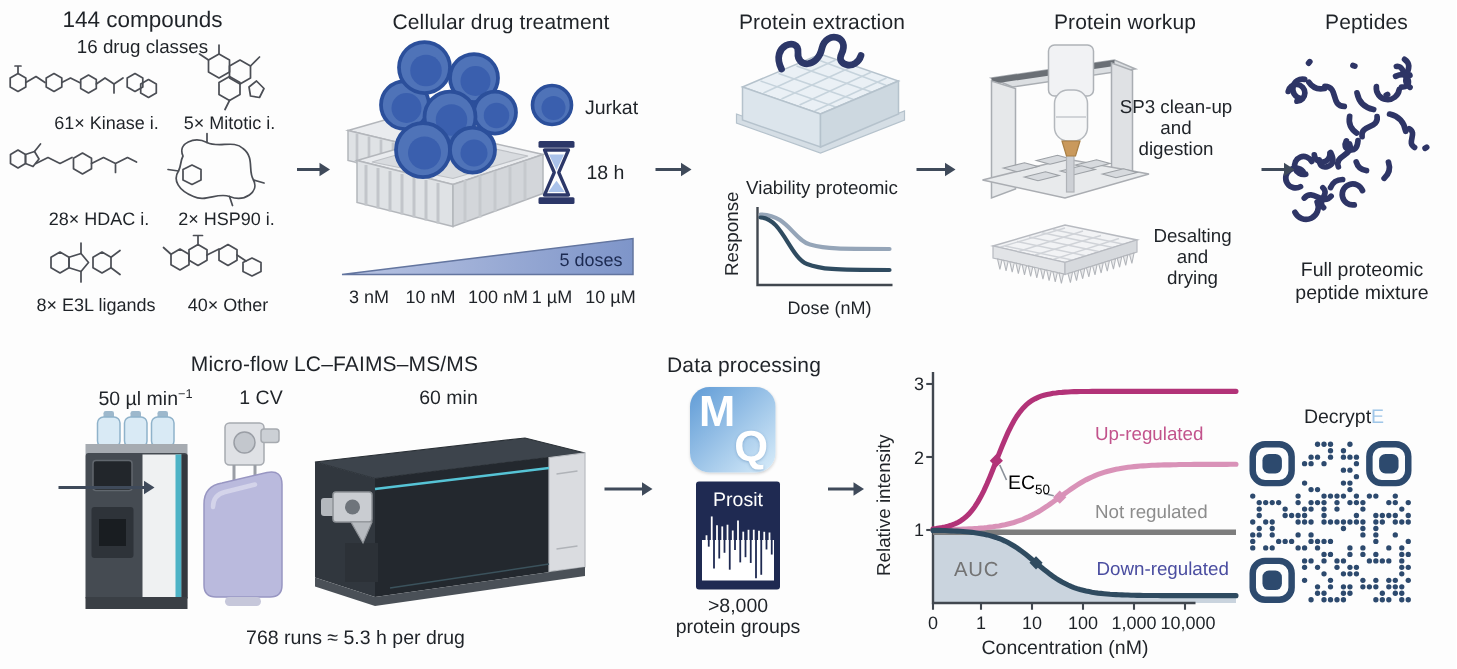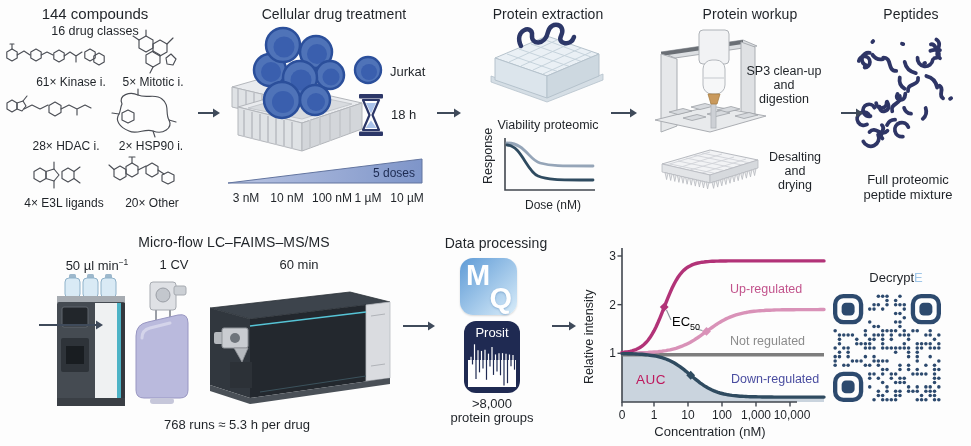--- a/index.html
+++ b/index.html
@@ -15,30 +15,30 @@
   svg{display:block;overflow:visible;}
   .navy-stroke{stroke:var(--navy);}
   .mol path,.mol polygon{fill:none;stroke:#4b4e55;stroke-width:1.15;stroke-linejoin:round;stroke-linecap:round;}
   
   .mq{border-radius:13px;background:linear-gradient(135deg,var(--mq-top),var(--mq-bottom));
       box-shadow:0 1px 2px rgba(0,0,0,.15);}
   .mq span{position:absolute;font-weight:700;font-size:29px;color:#fff;line-height:1;}
   .mq .m{left:6px;top:3px;}
   .mq .q{right:5px;bottom:2px;text-shadow:0 1px 2px rgba(70,120,170,.45);}
   
-  .prosit{background:var(--prosit);border-radius:12px;}
+  .prosit{background:var(--prosit);border-radius:2px;}
   .prosit .pt{position:absolute;left:0;right:0;top:4px;text-align:center;color:#fff;font-size:13px;}
   
   .yt{width:16px;text-align:right;font-size:12px;}
   .xt{font-size:12px;transform:translateX(-50%);white-space:nowrap;}
   .rot{writing-mode:vertical-rl;transform:rotate(180deg);text-align:center;font-size:12.5px;}
   .up-l{color:var(--up-label);font-size:12.5px;}
   .not-l{color:var(--not-label);font-size:12.5px;}
   .down-l{color:var(--down-label);font-size:12.5px;}
-  .auc-l{color:#be185d;font-size:13.5px;letter-spacing:.5px;}
+  .auc-l{color:#737373;font-size:13.5px;letter-spacing:.5px;}
   .ec-l{font-size:13px;color:#000000;}
   .ec-l sub{font-size:9px;}
   .flow sup{font-size:8.5px;}
   .dose-badge{font-size:12px;color:#1d2b52;font-weight:500;}
   .decry{font-size:13px;}
   .decry .e{color:var(--decrypte-e);}
 </style>
 </head>
 <body>
 
@@ -93,22 +93,22 @@
       <path d="M32,20 L40,16"></path>
       <polygon points="46,13 52,16.5 52,23.5 46,27 40,23.5 40,16.5"></polygon>
       <path d="M52,20 L58,24"></path>
       <polygon points="62,22 68,25 68,31 62,34 56,31 56,25"></polygon>
     </svg>
 
     <div class="abs ctr lbl" style="left:71px;top:75px;">61× Kinase i.</div>
     <div class="abs ctr lbl" style="left:153px;top:75px;">5× Mitotic i.</div>
     <div class="abs ctr lbl" style="left:66px;top:139px;">28× HDAC i.</div>
     <div class="abs ctr lbl" style="left:151px;top:139px;">2× HSP90 i.</div>
-    <div class="abs ctr lbl" style="left:64px;top:196px;">4× E3L ligands</div>
-    <div class="abs ctr lbl" style="left:152px;top:196px;">20× Other</div>
+    <div class="abs ctr lbl" style="left:64px;top:196px;">8× E3L ligands</div>
+    <div class="abs ctr lbl" style="left:152px;top:196px;">40× Other</div>
   </section>
 
   <section>
     <div class="abs ctr sec-title" style="left:334px;top:6px;">Cellular drug treatment</div>
 
     <svg class="abs" style="left:228px;top:25px;" width="140" height="130" viewBox="0 0 140 130">
 
       <polygon points="4,62 46,50 88,60 46,72" fill="#e9ebee" stroke="#b3b6bb"></polygon>
       <polygon points="4,62 46,72 46,92 4,82" fill="#dfe2e5" stroke="#b3b6bb"></polygon>
       <path d="M10,64 L10,84 M18,66 L18,86 M26,68 L26,88 M34,70 L34,90 M42,72 L42,92" stroke="#c2c5ca" stroke-width="1.8"></path>
@@ -305,21 +305,21 @@
         <path d="M-6,1 Q0,-3 6,1" transform="translate(72.1,81.7) rotate(105) scale(0.93)" fill="none" stroke="#2e3566" stroke-width="4.090133432176041" stroke-linecap="round"></path>
         <path d="M-6,-2 A5,5 0 1 1 -1,4" transform="translate(12.6,31.0) rotate(358) scale(1.12)" fill="none" stroke="#2e3566" stroke-width="3.3867229940437227" stroke-linecap="round"></path>
         <path d="M-6,1 Q0,-3 6,1" transform="translate(24.4,25.8) rotate(202) scale(0.94)" fill="none" stroke="#2e3566" stroke-width="4.042005328090741" stroke-linecap="round"></path>
         <path d="M-6,1 Q0,-3 6,1" transform="translate(48.2,51.5) rotate(247) scale(1.01)" fill="none" stroke="#2e3566" stroke-width="3.76597878781016" stroke-linecap="round"></path>
       </svg>
     <div class="abs ctr lbl13" style="left:908px;top:172px;">Full proteomic</div>
     <div class="abs ctr lbl13" style="left:908px;top:187px;">peptide mixture</div>
   </section>
 
   <section>
-    <div class="abs ctr sec-title" style="left:234px;top:234px;">Micro-flow LC–FAIMS–MS/MS</div>
+    <div class="abs ctr sec-title" style="left:223px;top:234px;">Micro-flow LC–FAIMS–MS/MS</div>
     <div class="abs ctr lbl13 flow" style="left:97px;top:257px;"><span>50 µl min</span><sup>−1</sup></div>
     <div class="abs ctr lbl13" style="left:174px;top:257px;">1 CV</div>
     <div class="abs ctr lbl13" style="left:299px;top:257px;">60 min</div>
 
     <svg class="abs" style="left:53px;top:274px;" width="78" height="138" viewBox="0 0 78 138">
       <g>
         <rect x="16" y="0" width="7" height="6" rx="1.5" fill="#9db8cc"></rect>
           <rect x="12" y="4" width="15" height="20" rx="4" fill="#d9eaf5" stroke="#8fb2ca"></rect>
         <rect x="34" y="0" width="7" height="6" rx="1.5" fill="#9db8cc"></rect>
           <rect x="30" y="4" width="15" height="20" rx="4" fill="#d9eaf5" stroke="#8fb2ca"></rect>

